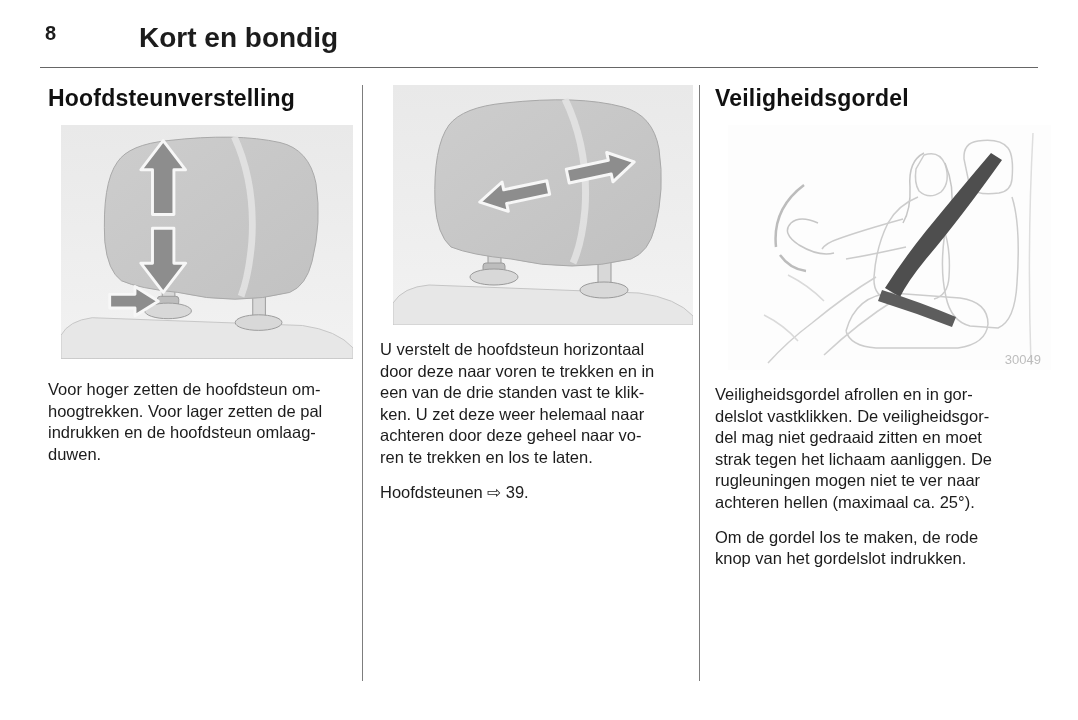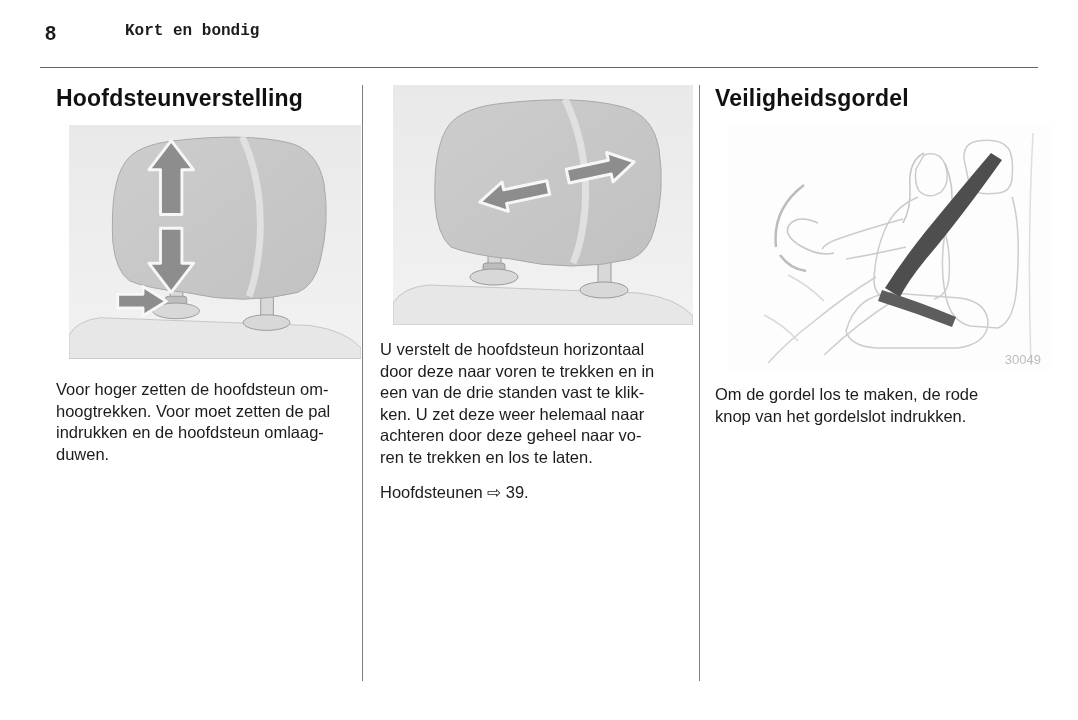--- a/index.html
+++ b/index.html
@@ -9,26 +9,26 @@
     color:#1c1c1c;
     width:1078px; height:720px;
     position:relative;
     overflow:hidden;
   }
   .page { position:absolute; inset:0; background:#ffffff; }
 
   
   .page-header { position:absolute; left:40px; top:22px; width:998px; height:30px; }
   .page-num  { position:absolute; left:5px; top:0; font-size:20px; font-weight:bold; }
-  .chapter   { position:absolute; left:85px; top:0; font-size:16px; font-weight:bold;font-family:Liberation Mono, monospace; }
+  .chapter   { position:absolute; left:99px; top:0; font-size:28px; font-weight:bold; }
   .header-rule { position:absolute; left:40px; top:67px; width:998px; height:1px; background:#666666; }
 
   
   .col { position:absolute; top:85px; }
-  .col-1 { left:56px;  width:292px; }
+  .col-1 { left:48px;  width:292px; }
   .col-2 { left:380px; width:300px; }
   .col-3 { left:715px; width:323px; }
   .vdivider { position:absolute; top:85px; width:1px; height:596px; background:#7d7d7d; }
   .vd-1 { left:362px; }
   .vd-2 { left:699px; }
 
   h2.section-heading {
     font-size:23px; font-weight:bold; line-height:27px;
     letter-spacing:0.2px; color:#111111; margin:0 0 12px 0;
   }
@@ -86,21 +86,21 @@
         <path d="M178,12 Q200,60 196,120 Q193,155 185,176" stroke="#e4e4e4" stroke-width="7" fill="none" opacity="0.85"></path>
         <g fill="#8d8d8d" stroke="#f7f7f7" stroke-width="3" stroke-linejoin="round">
           <polygon points="105,16 128,46 116,46 116,92 94,92 94,46 82,46"></polygon>
           <polygon points="105,172 128,142 116,142 116,106 94,106 94,142 82,142"></polygon>
           <polygon points="100,181 76,166 76,174 50,174 50,188 76,188 76,196"></polygon>
         </g>
       </svg>
     </figure>
 
     <p class="para">Voor hoger zetten de hoofdsteun om-
-hoogtrekken. Voor moet zetten de pal
+hoogtrekken. Voor lager zetten de pal
 indrukken en de hoofdsteun omlaag-
 duwen.</p>
   </section>
 
   <div class="vdivider vd-1"></div>
 
   <section class="col col-2">
     <figure class="fig fig-h">
       <svg viewBox="0 0 300 240">
         <defs>
@@ -162,17 +162,23 @@
           <path d="M76,60 Q44,84 48,122 M52,130 Q62,144 78,146" stroke="#bcbcbc" stroke-width="2.5"></path>
           <path d="M148,152 Q118,170 84,198 Q60,216 40,238 M168,174 Q130,198 96,230" stroke="#d0d0d0"></path>
           <path d="M60,150 Q80,160 96,176 M36,190 Q56,200 70,216" stroke="#dadada"></path>
         </g>
         <path d="M263,28 L274,35 Q232,94 198,134 Q180,156 172,172 L157,163 Q174,136 198,106 Q234,62 263,28 Z" fill="#4e4e4e"></path>
         <path d="M154,165 Q192,177 228,192 L224,202 Q188,188 150,176 Z" fill="#5d5d5d"></path>
         <text x="313" y="239" font-size="13" fill="#bdbdbd" text-anchor="end">30049</text>
       </svg>
     </figure>
 
+    <p class="para">Veiligheidsgordel afrollen en in gor-
+delslot vastklikken. De veiligheidsgor-
+del mag niet gedraaid zitten en moet
+strak tegen het lichaam aanliggen. De
+rugleuningen mogen niet te ver naar
+achteren hellen (maximaal ca. 25°).</p>
     <p class="para">Om de gordel los te maken, de rode
 knop van het gordelslot indrukken.</p>
   </section>
 
 </div>
 
 </body></html>

